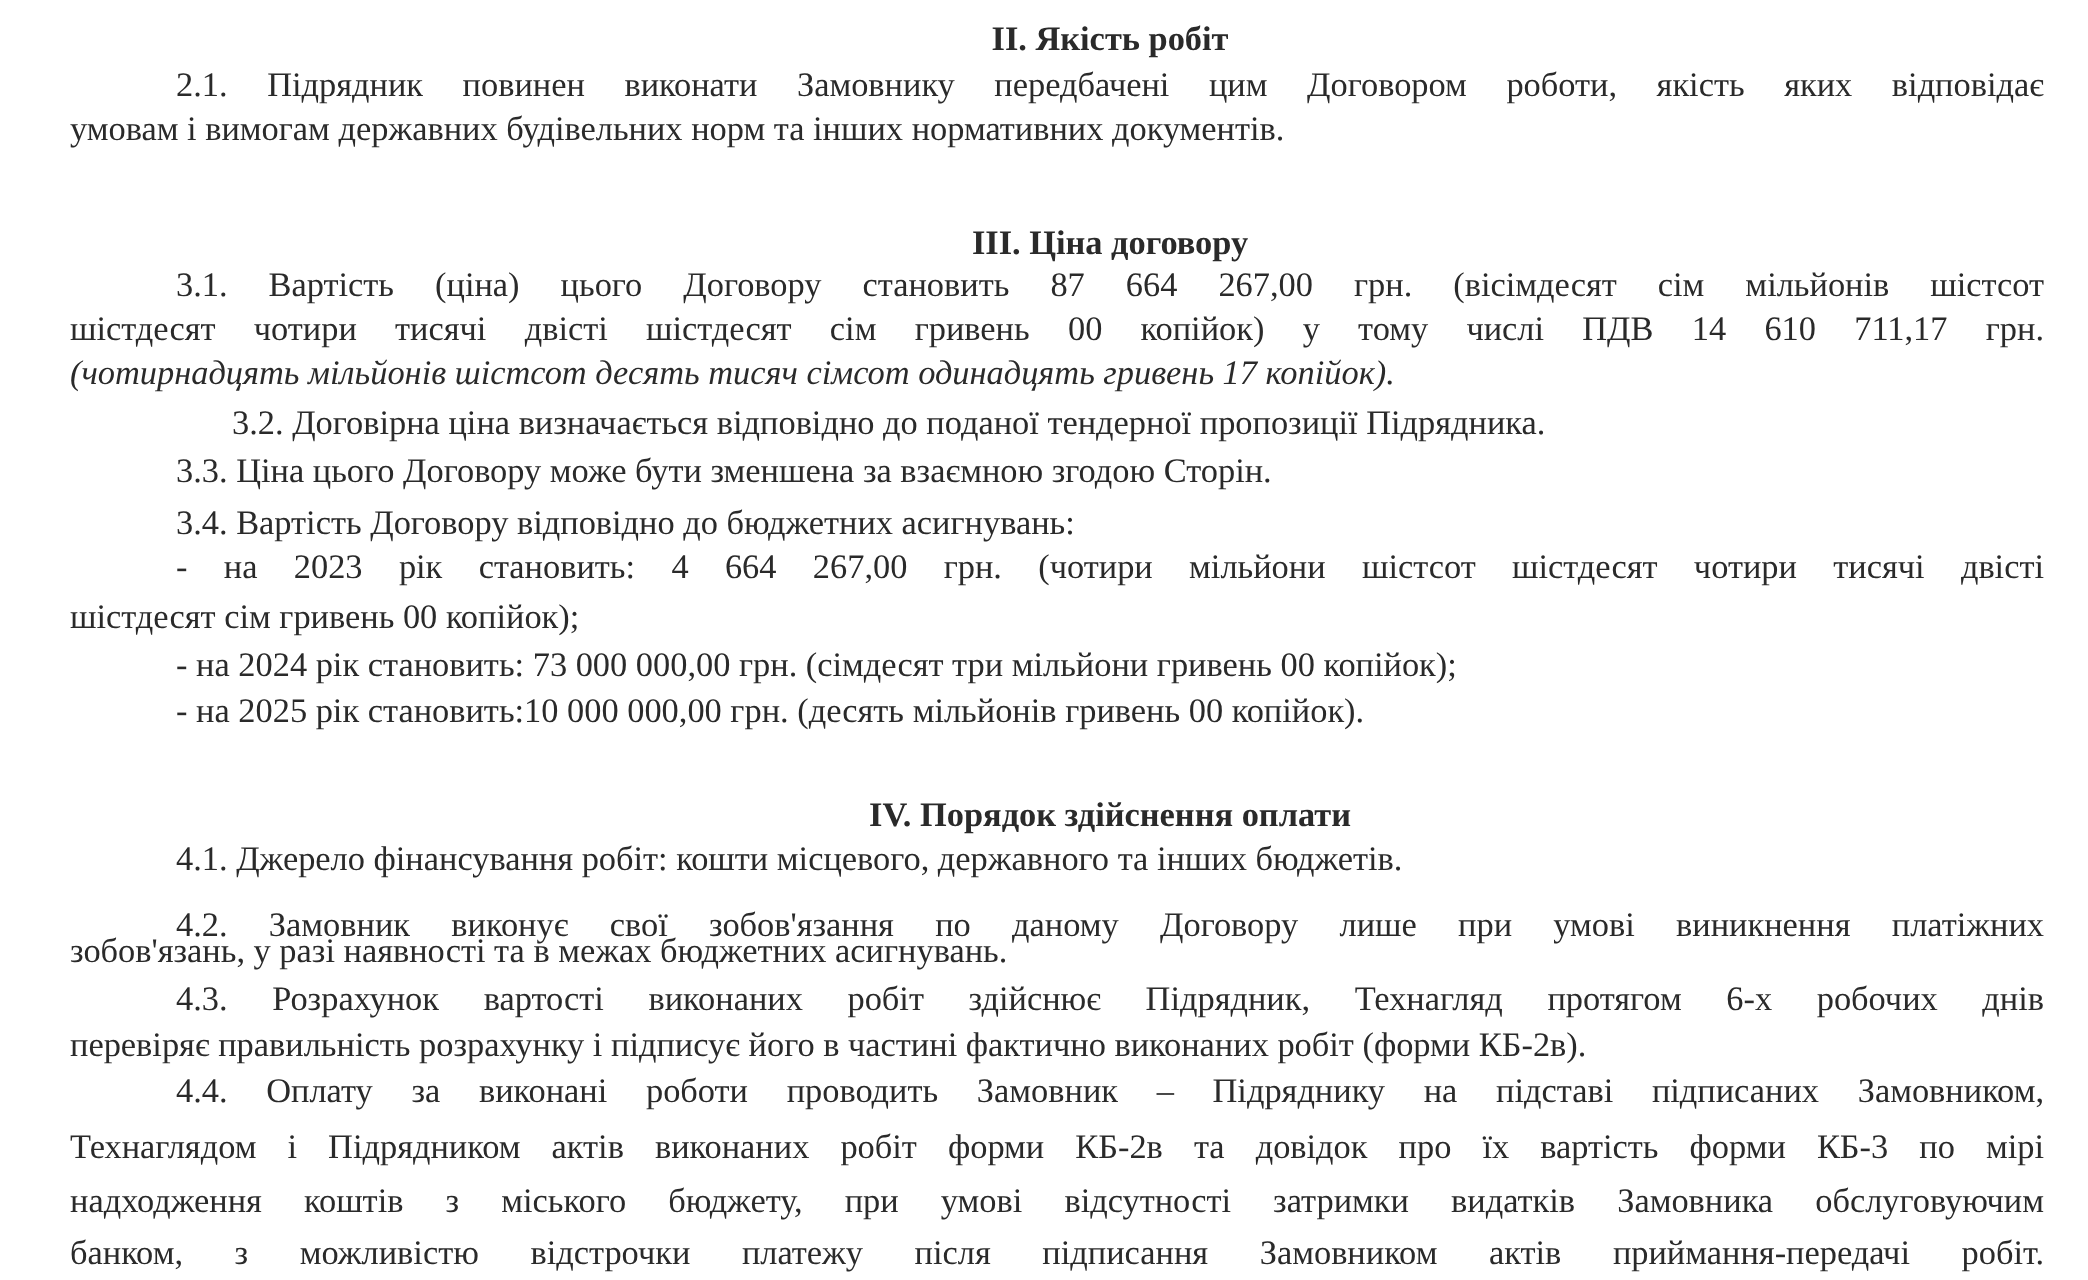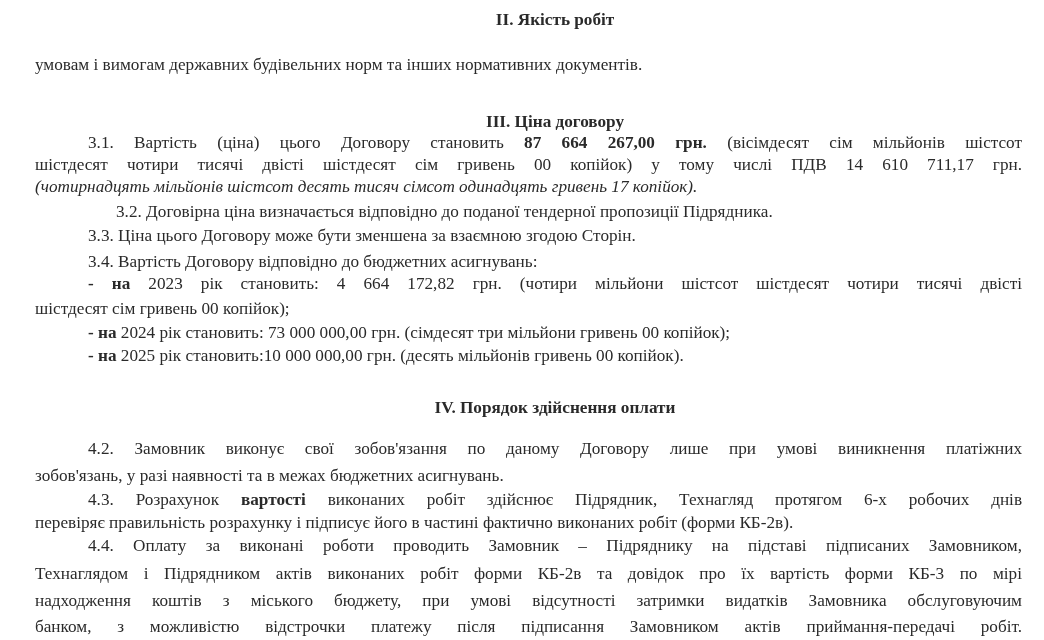--- a/index.html
+++ b/index.html
@@ -25,61 +25,63 @@
   .line.indent { left: 88px; width: 934px; }
   .heading {
     position: absolute;
     left: 35px; width: 1040px;
     text-align: center;
     font-weight: bold;
     font-size: 17.2px;
     line-height: 22px;
     filter: blur(0.35px);
   }
-  .b { font-weight: bold; }
+  .b { font-weight: normal; }
 </style>
 </head>
 <body>
 
 <div class="page">
 
   <div class="heading" style="top:9px;">ІІ. Якість робіт</div>
+  <div class="line indent" style="top:32px;">2.1. Підрядник повинен виконати Замовнику передбачені цим Договором роботи, якість яких відповідає</div>
   <div class="line last" style="top:54px;">умовам і вимогам державних будівельних норм та інших нормативних документів.</div>
 
   <div class="heading" style="top:111px;">ІІІ. Ціна договору</div>
   <div class="line indent" style="top:132px;">
     <span>3.1. Вартість (ціна) цього Договору становить</span>
     <span class="b">87 664 267,00 грн.</span>
     <span>(вісімдесят сім мільйонів шістсот</span>
   </div>
   <div class="line" style="top:154px;">шістдесят чотири тисячі двісті шістдесят сім гривень 00 копійок) у тому числі ПДВ 14 610 711,17 грн.</div>
   <div class="line last" style="top:176px;font-style:italic;">(чотирнадцять мільйонів шістсот десять тисяч сімсот одинадцять гривень 17 копійок).</div>
   <div class="line indent last" style="top:201px;margin-left:28px;">3.2. Договірна ціна визначається відповідно до поданої тендерної пропозиції Підрядника.</div>
   <div class="line indent last" style="top:225px;">3.3. Ціна цього Договору може бути зменшена за взаємною згодою Сторін.</div>
   <div class="line indent last" style="top:251px;">3.4. Вартість Договору відповідно до бюджетних асигнувань:</div>
 
   <div class="line indent" style="top:273px;">
     <span class="b">- на</span>
     <span>2023</span>
-    <span>рік становить: 4 664 172,82 грн. (чотири мільйони шістсот шістдесят чотири тисячі двісті</span>
+    <span>рік становить: 4 664 267,00 грн. (чотири мільйони шістсот шістдесят чотири тисячі двісті</span>
   </div>
   <div class="line last" style="top:298px;">шістдесят сім гривень 00 копійок);</div>
   <div class="line indent last" style="top:322px;">
     <span class="b">- на</span>
     <span>2024</span>
     <span>рік становить: 73 000 000,00 грн. (сімдесят три мільйони гривень 00 копійок);</span>
   </div>
   <div class="line indent last" style="top:345px;">
     <span class="b">- на</span>
     <span>2025</span>
     <span>рік становить:10 000 000,00 грн. (десять мільйонів гривень 00 копійок).</span>
   </div>
 
   <div class="heading" style="top:397px;">IV. Порядок здійснення оплати</div>
-  <div class="line indent" style="top:438px;">4.2. Замовник виконує свої зобов'язання по даному Договору лише при умові виникнення платіжних</div>
+  <div class="line indent last" style="top:419px;">4.1. Джерело фінансування робіт: кошти місцевого, державного та інших бюджетів.</div>
+  <div class="line indent" style="top:452px;">4.2. Замовник виконує свої зобов'язання по даному Договору лише при умові виникнення платіжних</div>
   <div class="line last" style="top:465px;">зобов'язань, у разі наявності та в межах бюджетних асигнувань.</div>
   <div class="line indent" style="top:489px;">
     <span>4.3. Розрахунок</span>
     <span class="b">вартості</span>
     <span>виконаних робіт здійснює Підрядник, Технагляд протягом 6-х робочих днів</span>
   </div>
   <div class="line last" style="top:512px;">перевіряє правильність розрахунку і підписує його в частині фактично виконаних робіт (форми КБ-2в).</div>
   <div class="line indent" style="top:535px;">4.4. Оплату за виконані роботи  проводить Замовник – Підряднику на підставі підписаних Замовником,</div>
   <div class="line" style="top:563px;">Технаглядом і Підрядником актів виконаних робіт форми КБ-2в та довідок про їх вартість форми КБ-3 по мірі</div>
   <div class="line" style="top:590px;">надходження коштів з міського бюджету, при умові відсутності затримки видатків Замовника обслуговуючим</div>

